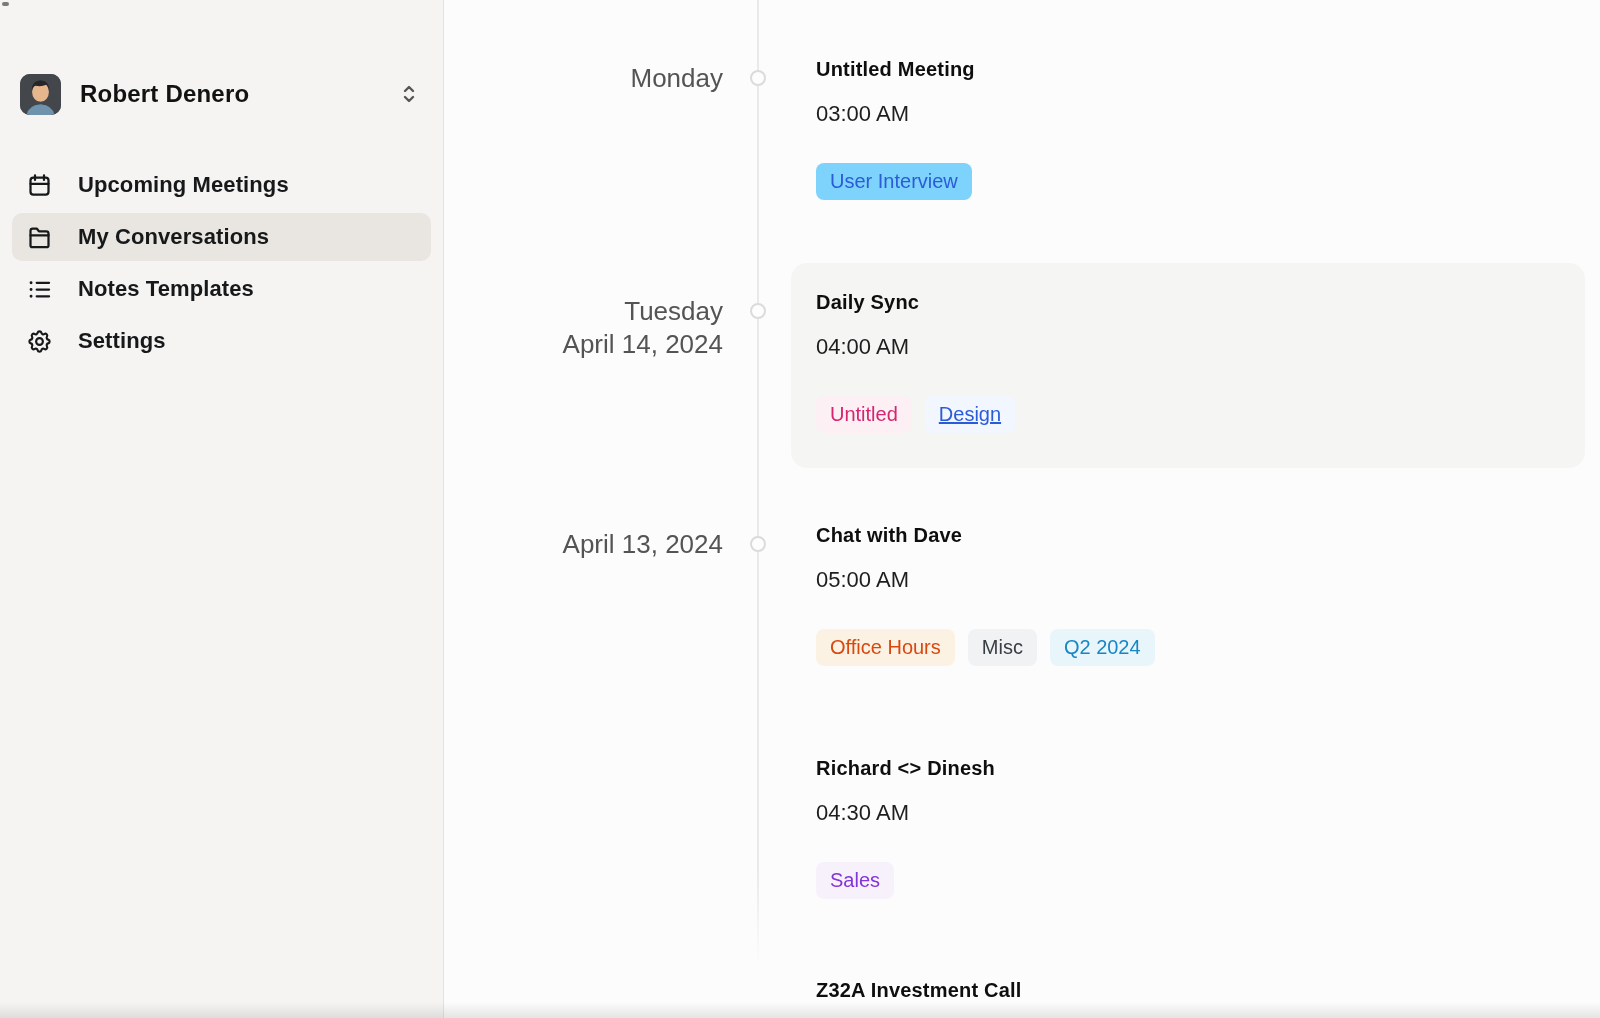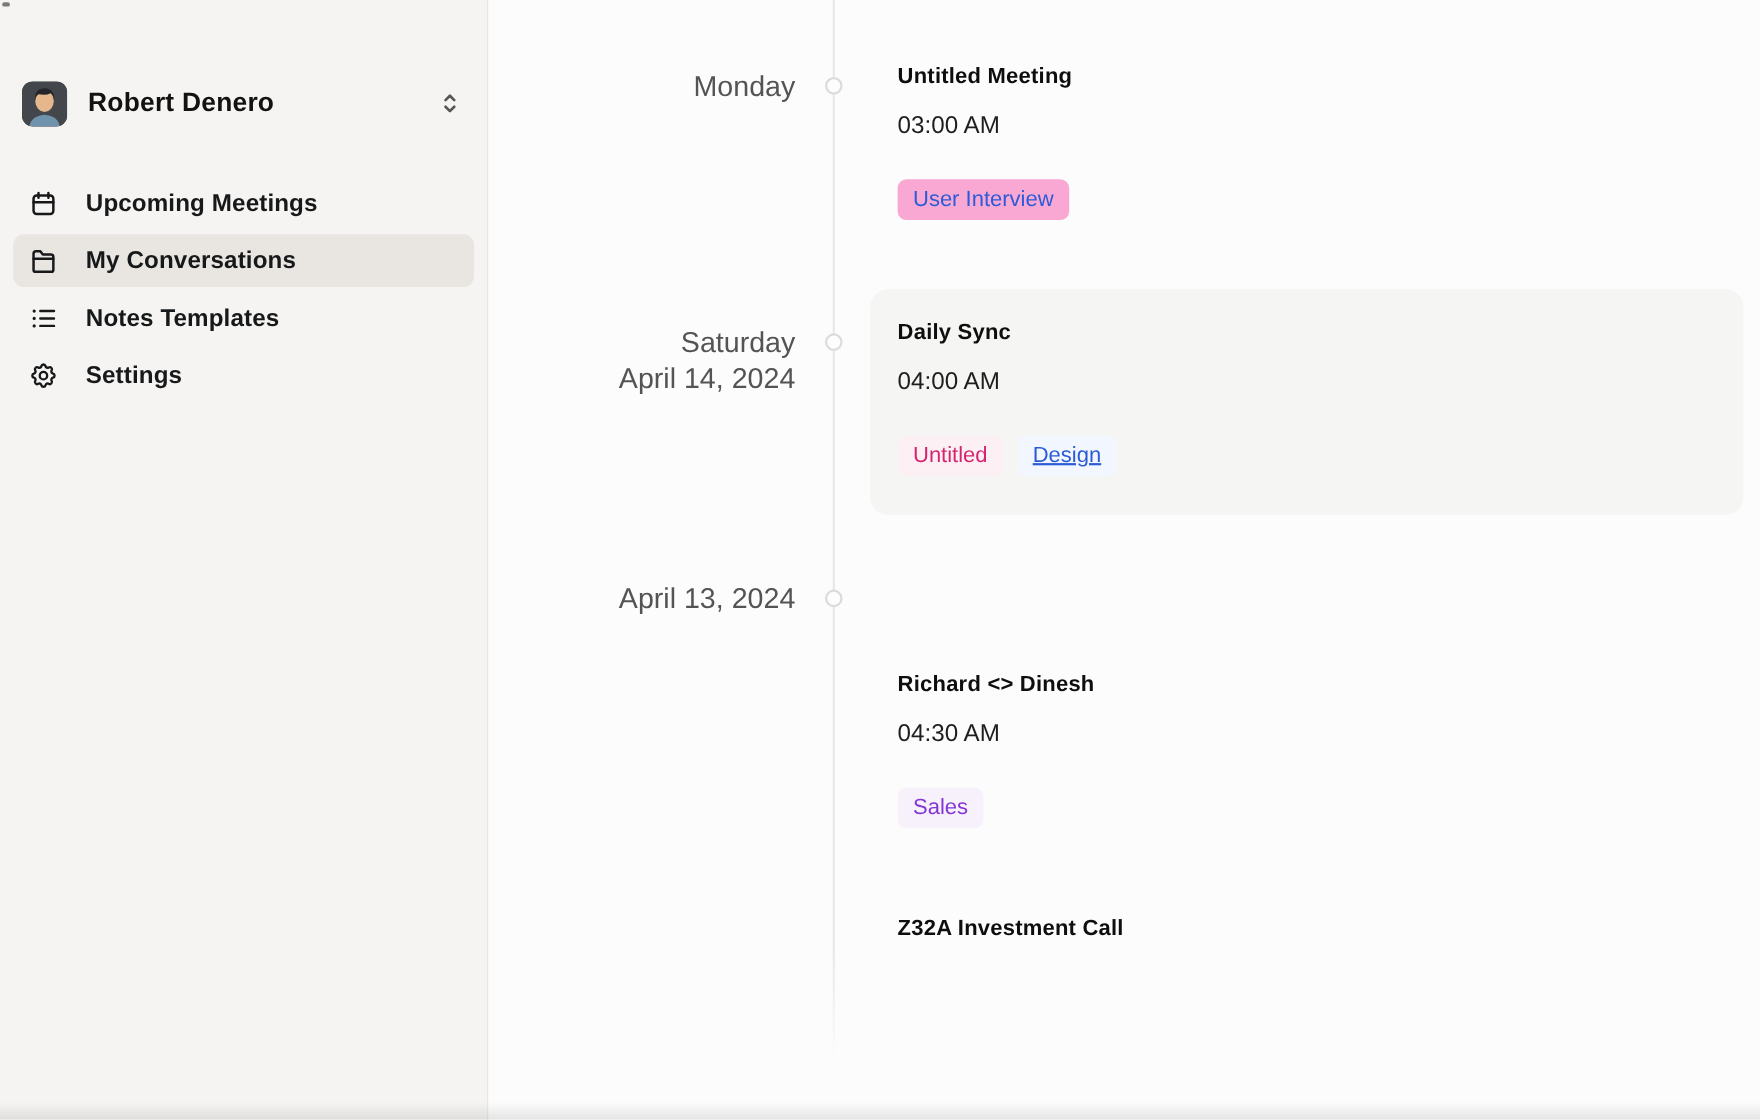--- a/index.html
+++ b/index.html
@@ -184,31 +184,31 @@
       <section class="day-group pad-sm">
         <div class="date-col">
           <div>Monday</div>
         </div>
         <span class="dot"></span>
         <div class="meetings-col">
           <article class="meeting">
             <div class="meeting-title">Untitled Meeting</div>
             <div class="meeting-time">03:00 AM</div>
             <div class="tag-row">
-              <span class="tag" style="color: rgb(43, 91, 215); background: #f9a8d4;">User Interview</span>
+              <span class="tag" style="color: rgb(43, 91, 215); background: #7dd3fc;">User Interview</span>
             </div>
           </article>
         </div>
       </section>
 
       <div class="gap-after-g1"></div>
 
       <section class="day-group pad-lg">
         <div class="date-col">
-          <div>Saturday</div>
+          <div>Tuesday</div>
           <div>April 14, 2024</div>
         </div>
         <span class="dot"></span>
         <div class="meetings-col">
           <article class="meeting highlighted">
             <div class="meeting-title">Daily Sync</div>
             <div class="meeting-time">04:00 AM</div>
             <div class="tag-row">
               <span class="tag" style="color: rgb(214, 36, 110); background: rgb(252, 240, 245);">Untitled</span>
               <span class="tag" style="color: rgb(43, 91, 215); background: rgb(242, 246, 254); text-decoration: underline;">Design</span>
@@ -219,20 +219,29 @@
 
       <div class="gap-after-g2"></div>
 
       <section class="day-group pad-sm">
         <div class="date-col">
           <div>April 13, 2024</div>
         </div>
         <span class="dot"></span>
         <div class="meetings-col">
 
+          <article class="meeting">
+            <div class="meeting-title">Chat with Dave</div>
+            <div class="meeting-time">05:00 AM</div>
+            <div class="tag-row">
+              <span class="tag" style="color: rgb(217, 72, 15); background: rgb(252, 242, 227);">Office Hours</span>
+              <span class="tag" style="color: rgb(56, 62, 68); background: rgb(241, 242, 243);">Misc</span>
+              <span class="tag" style="color: rgb(23, 134, 196); background: rgb(232, 245, 251);">Q2 2024</span>
+            </div>
+          </article>
 
           <div class="meeting-gap-a"></div>
 
           <article class="meeting">
             <div class="meeting-title">Richard &lt;&gt; Dinesh</div>
             <div class="meeting-time">04:30 AM</div>
             <div class="tag-row">
               <span class="tag" style="color: rgb(132, 53, 214); background: rgb(247, 241, 251);">Sales</span>
             </div>
           </article>

